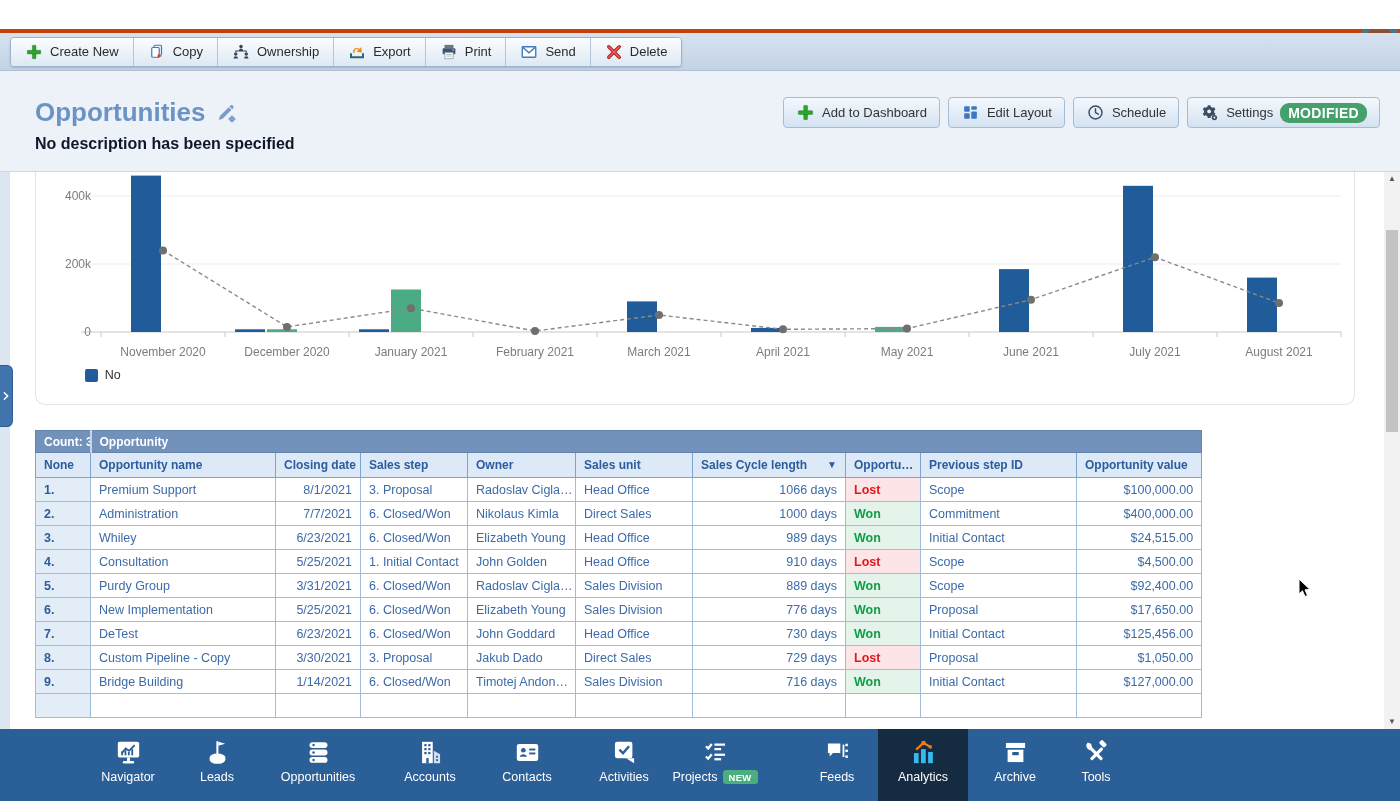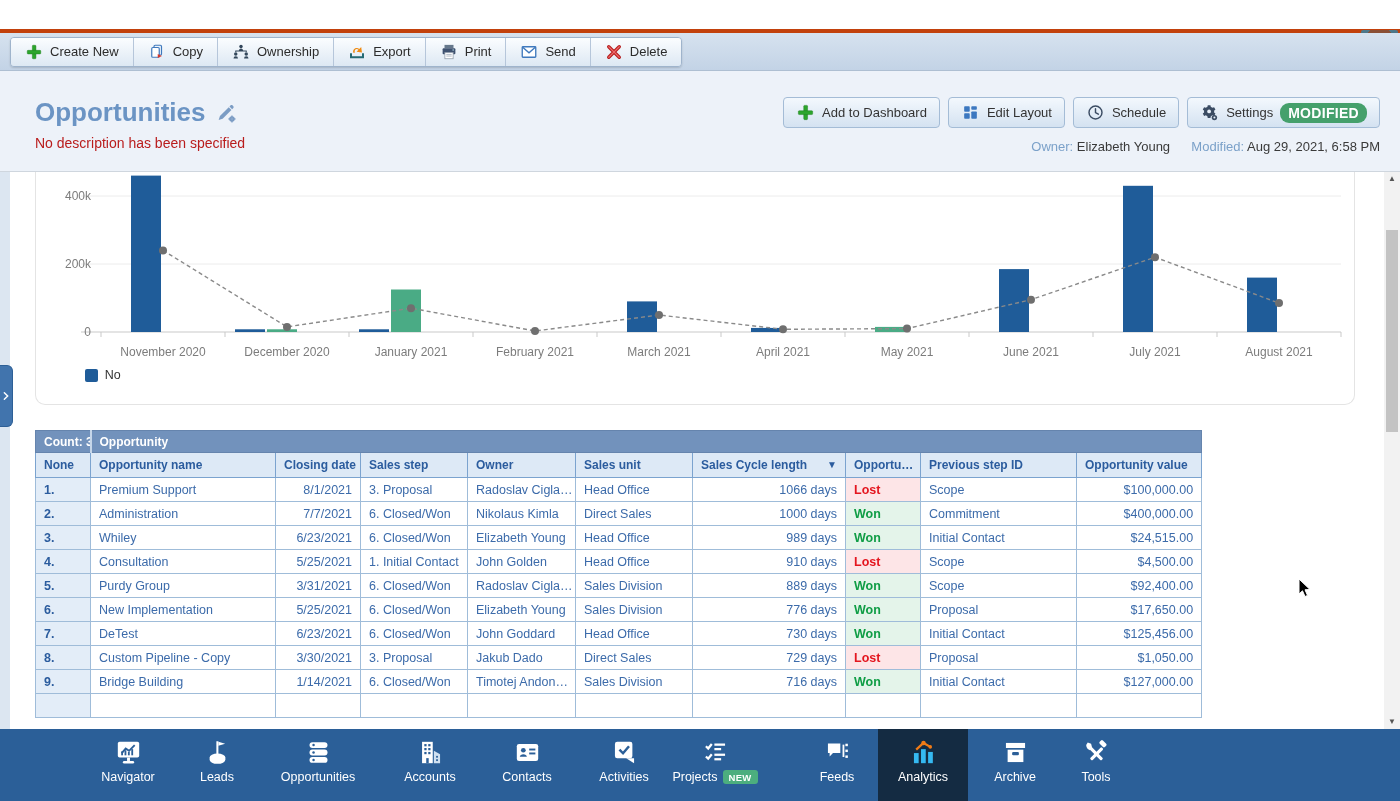--- a/index.html
+++ b/index.html
@@ -27,21 +27,21 @@
   
   #toolbar { position:absolute; left:0; top:33px; width:1400px; height:38px; background:linear-gradient(#d6e2ef,#c3d3e6); border-bottom:1px solid #aebfd2; display:flex; align-items:center; padding-left:10px; }
   #toolbar-group { display:flex; border:1px solid #9fb4cc; border-radius:4px; overflow:hidden; box-shadow:0 1px 2px rgba(0,0,0,.15); }
   .tb-btn { display:flex; align-items:center; gap:7px; padding:0 14px; height:28px; background:linear-gradient(#fbfdff,#dde8f3); border:none; border-right:1px solid #b6c6da; font-size:13px; color:#2c2c2c; cursor:pointer; font-family:inherit; }
   .tb-btn:last-child { border-right:none; }
   .tb-btn svg { width:18px; height:18px; }
 
   
   #header { position:absolute; left:0; top:71px; width:1400px; height:101px; background:#edf2f9; border-bottom:1px solid #cfd6de; }
   #pg-title { position:absolute; left:35px; top:26px; font-size:26px; font-weight:600; color:#6b94c4; display:flex; align-items:center; gap:10px; }
-  #pg-desc { position:absolute; left:35px; top:64px; font-size:14px; color:#b91c1c; }
+  #pg-desc { position:absolute; left:35px; top:64px; font-size:16px; color:#0f172a;font-weight:bold; }
   #hd-actions { position:absolute; right:20px; top:26px; display:flex; gap:8px; }
   .hd-btn { display:flex; align-items:center; gap:7px; height:31px; padding:0 12px; border:1px solid #a4bcd6; border-radius:4px; background:linear-gradient(#f3f8fd,#d4e2f1); font-size:13px; color:#333; cursor:pointer; font-family:inherit; }
   .hd-btn svg { width:19px; height:19px; }
   .badge-pill { background:#45a06c; color:#fff; font-size:14px; font-weight:bold; padding:2px 8px; border-radius:9px; letter-spacing:.3px; }
   #meta-line { position:absolute; right:20px; top:68px; font-size:13px; }
   #meta-line .lbl { color:#7ba1c9; }
   #meta-line .val { color:#3a3a3a; }
   #meta-line .gap { display:inline-block; width:14px; }
 
   
@@ -274,27 +274,20 @@
           <circle cx="11.5" cy="10.7" r="2.4" fill="#e8f0f9"></circle>
           <g fill="#3b4c63">
             <circle cx="18.2" cy="18.4" r="3.4"></circle>
             <circle cx="18.2" cy="18.4" r="1.3" fill="#e8f0f9"></circle>
           </g>
         </svg>
         <span>Settings</span>
         <span class="badge-pill">MODIFIED</span>
       </button>
     </div>
-  <div id="meta-line">
-    <span class="lbl">Owner:</span>
-    <span class="val">Elizabeth Young</span>
-    <span class="gap"></span>
-    <span class="lbl">Modified:</span>
-    <span class="val">Aug 29, 2021, 6:58 PM</span>
-  </div>
 </div>
 
 <div id="content">
   <div id="left-strip"></div>
   <div id="expander">
     <svg viewBox="0 0 24 24" width="10" height="10">
       <path d="M8 4 l8 8 -8 8" stroke="#fff" stroke-width="3.5" fill="none" stroke-linecap="round"></path>
     </svg>
   </div>
 

